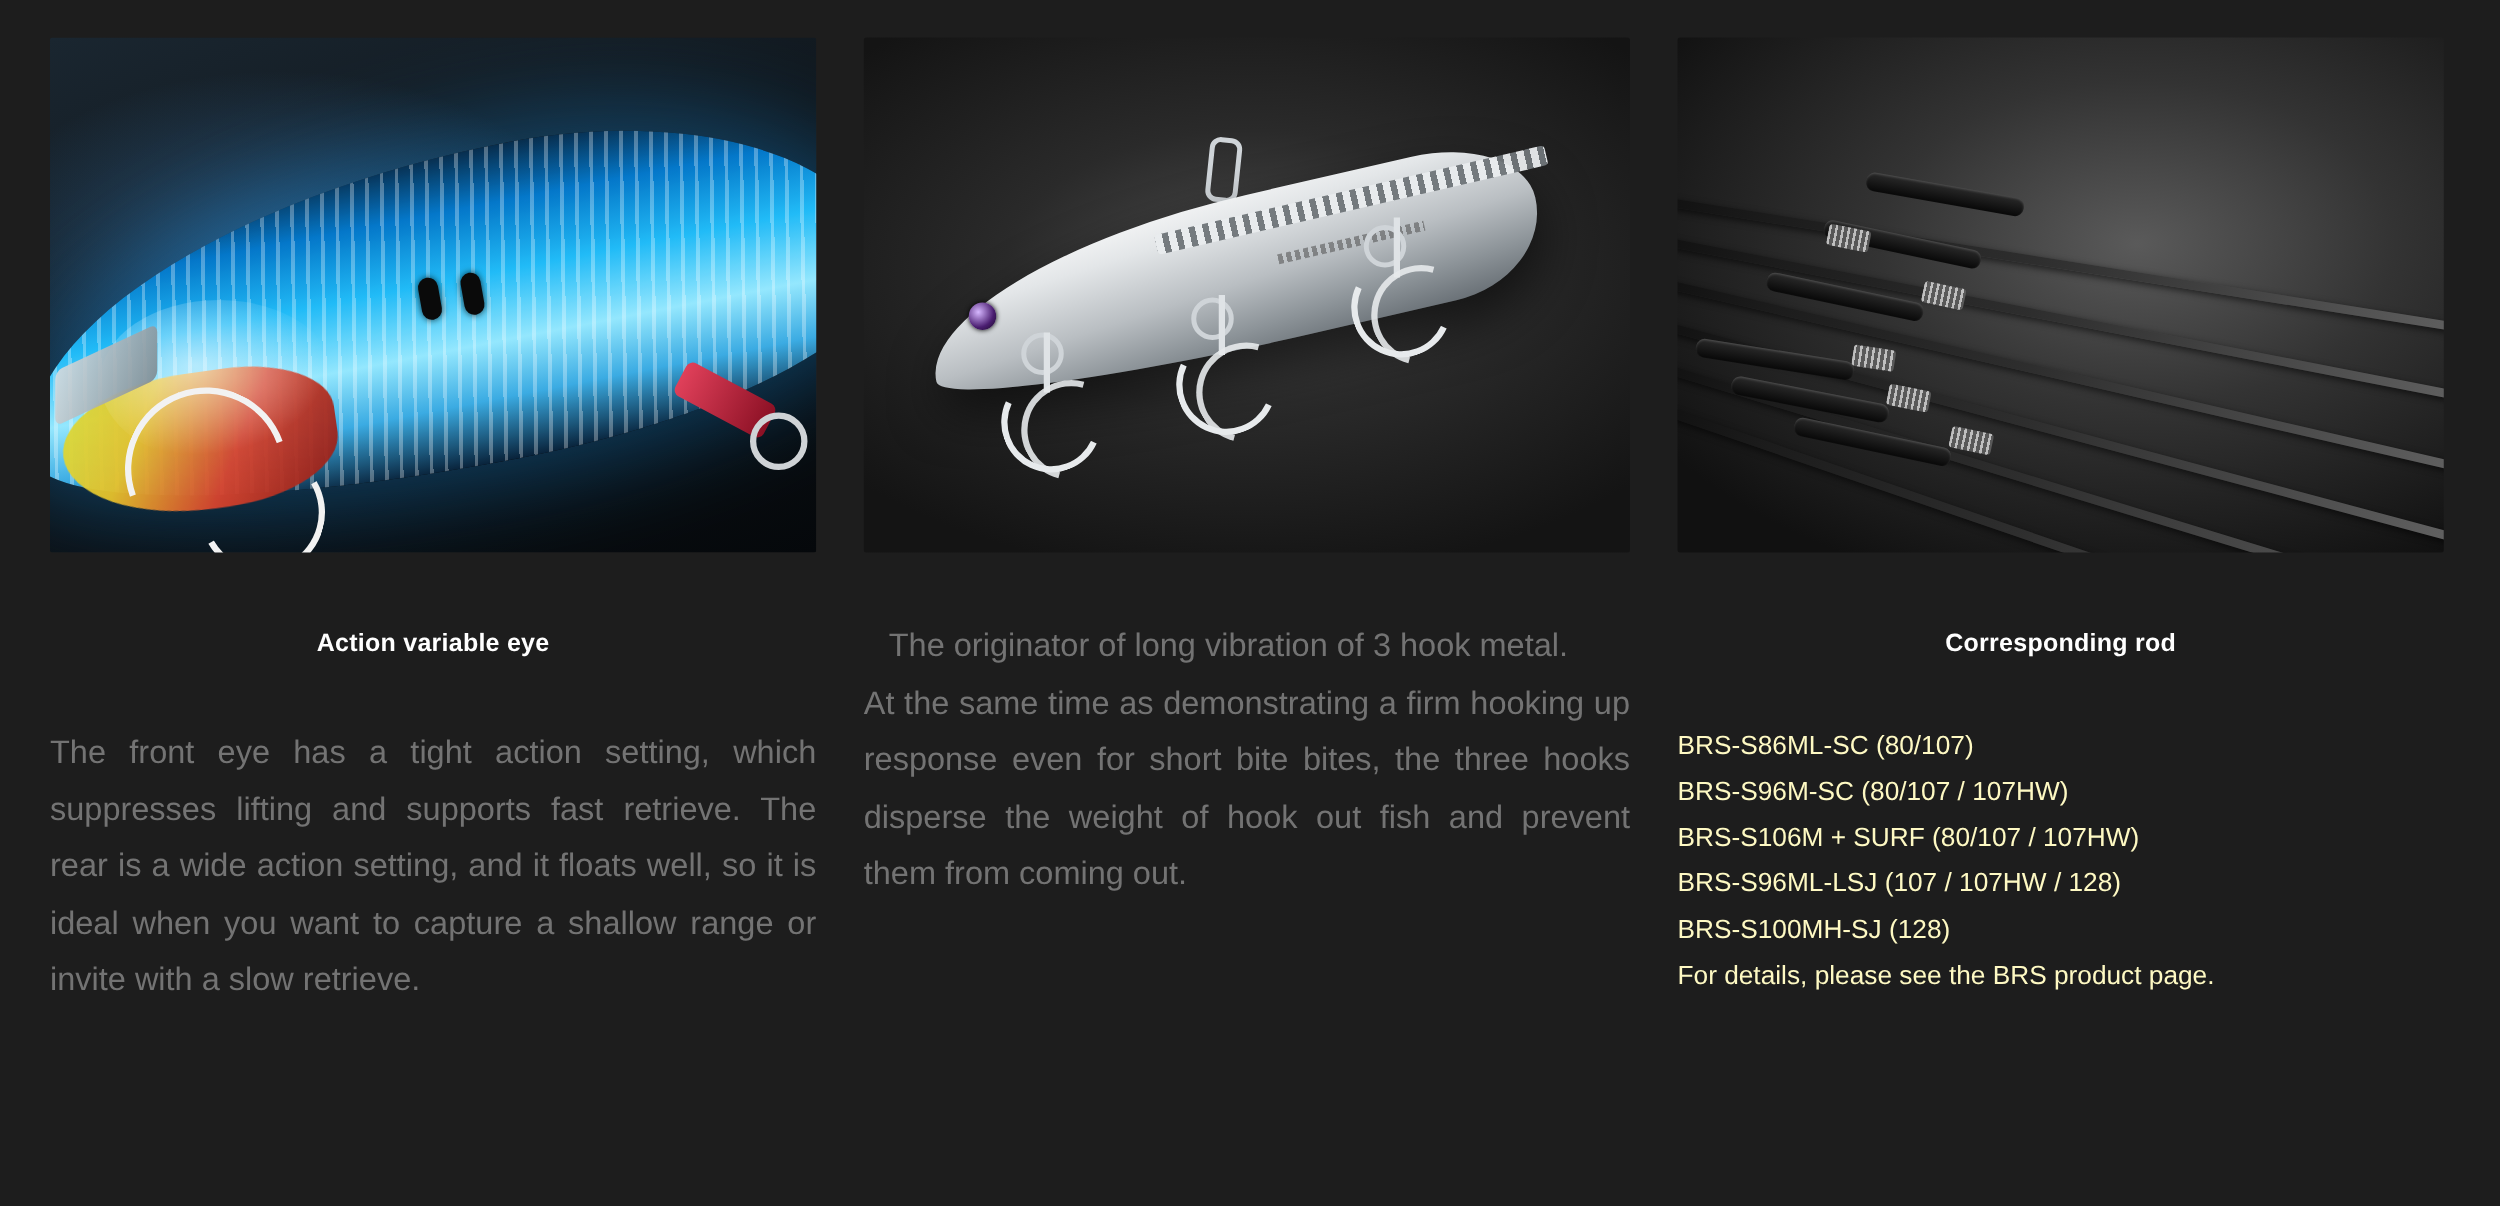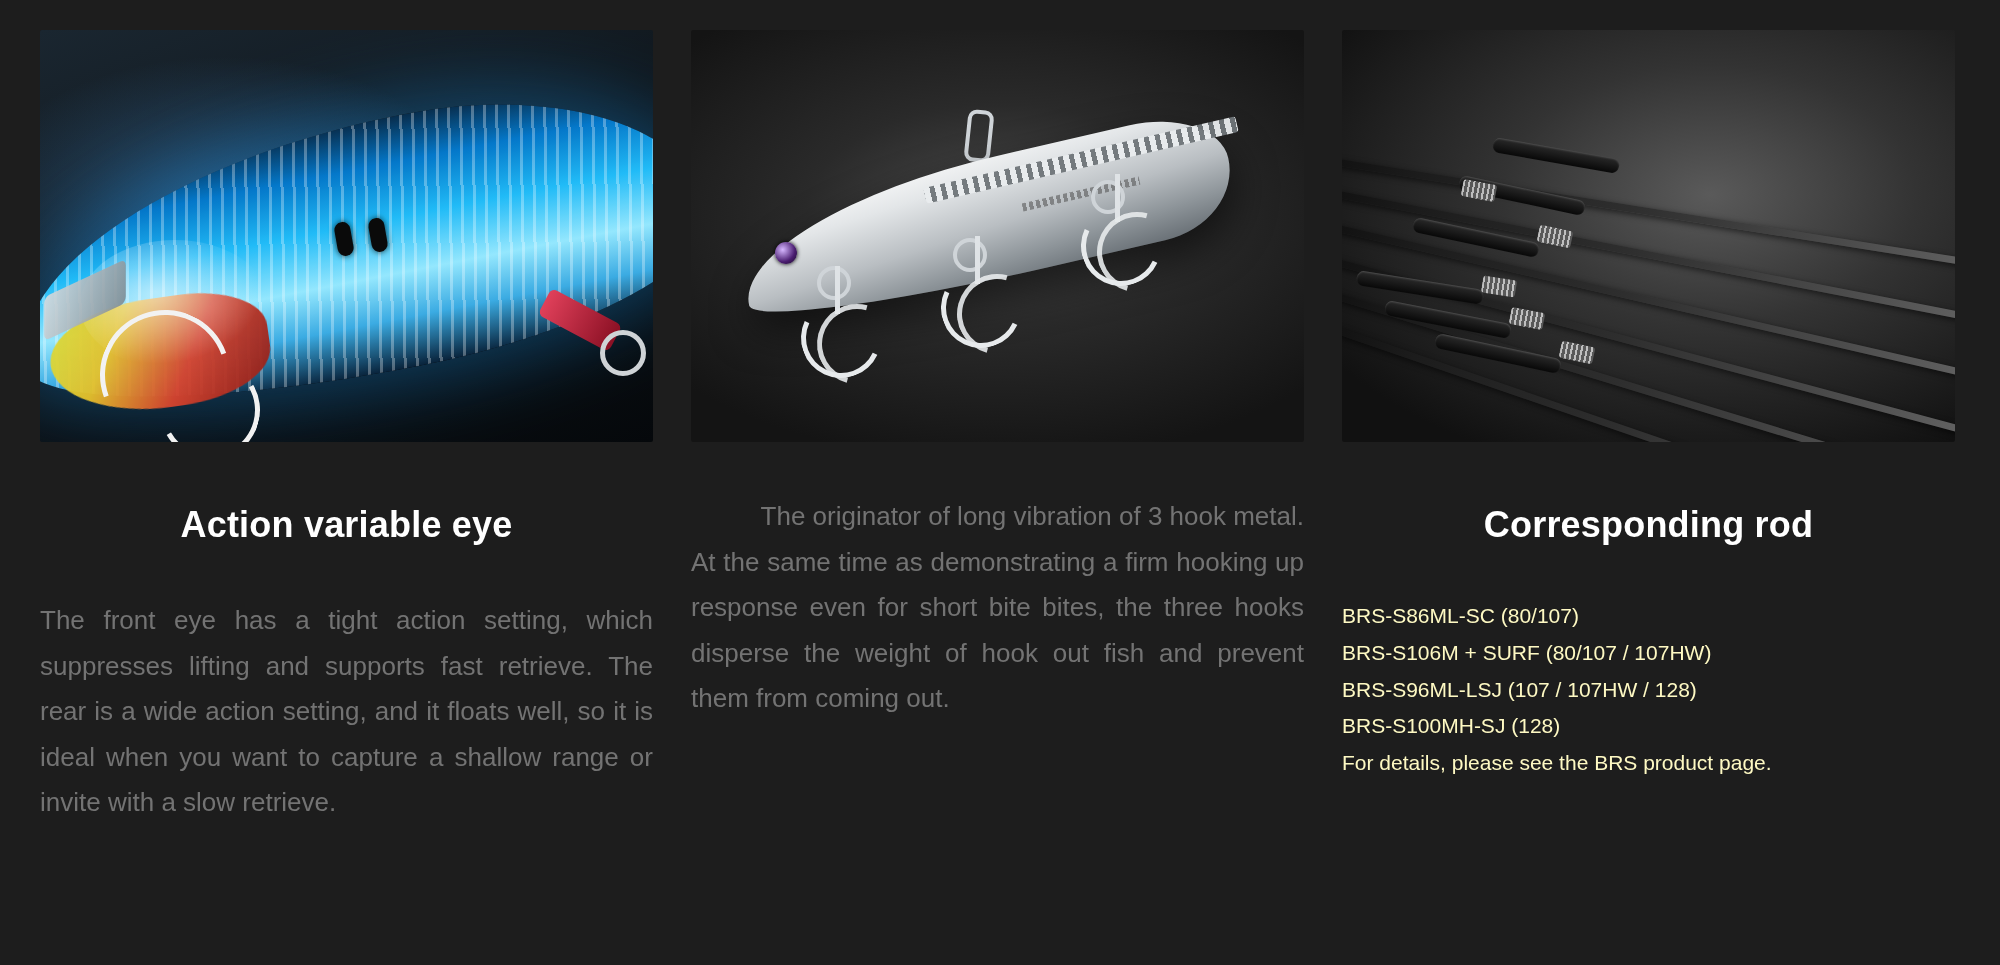--- a/index.html
+++ b/index.html
@@ -250,34 +250,35 @@
     width: 34px;
     background: repeating-linear-gradient(90deg, #cfcfcf 0 2px, #5e5e5e 2px 5px);
     border-radius: 3px;
     opacity: .9;
   }
 
   
   .heading {
     margin: 62px 0 0 0;
     text-align: center;
-    font-size: 36px;
+    font-size: 20px;
     font-weight: bold;
     letter-spacing: .2px;
     color: #ffffff;
   }
   .body-text {
     margin: 52px 0 0 0;
     font-size: 26px;
     line-height: 1.75;
     color: #737373;
     text-align: justify;
   }
   .body-text.left {
-    text-align: right;
+    text-align: left;
+    margin-left: 20px;
   }
   .rod-list {
     margin: 52px 0 0 0;
     padding: 0;
     list-style: none;
   }
   .rod-list li {
     font-size: 21px;
     line-height: 1.75;
     color: #fef9c3;
@@ -349,20 +350,21 @@
 
         <div class="collar" style="left:140px; top:248px; transform:rotate(9deg);"></div>
         <div class="collar" style="left:168px; top:280px; transform:rotate(11deg);"></div>
         <div class="collar" style="left:196px; top:198px; transform:rotate(12deg);"></div>
         <div class="collar" style="left:218px; top:314px; transform:rotate(12deg);"></div>
         <div class="collar" style="left:120px; top:152px; transform:rotate(11deg);"></div>
       </div>
       <h3 class="heading">Corresponding rod</h3>
       <ul class="rod-list">
         <li>BRS-S86ML-SC (80/107)</li>
+        <li>BRS-S96M-SC (80/107 / 107HW)</li>
         <li>BRS-S106M + SURF (80/107 / 107HW)</li>
         <li>BRS-S96ML-LSJ (107 / 107HW / 128)</li>
         <li>BRS-S100MH-SJ (128)</li>
         <li>For details, please see the BRS product page.</li>
       </ul>
     </div>
 
   </div>
 </div>
 

